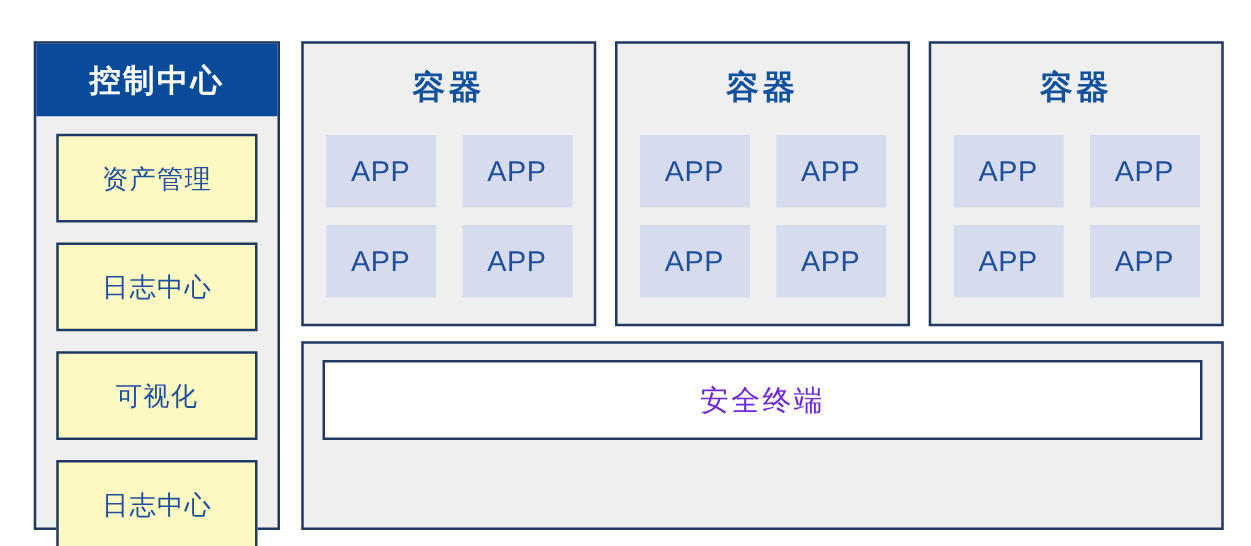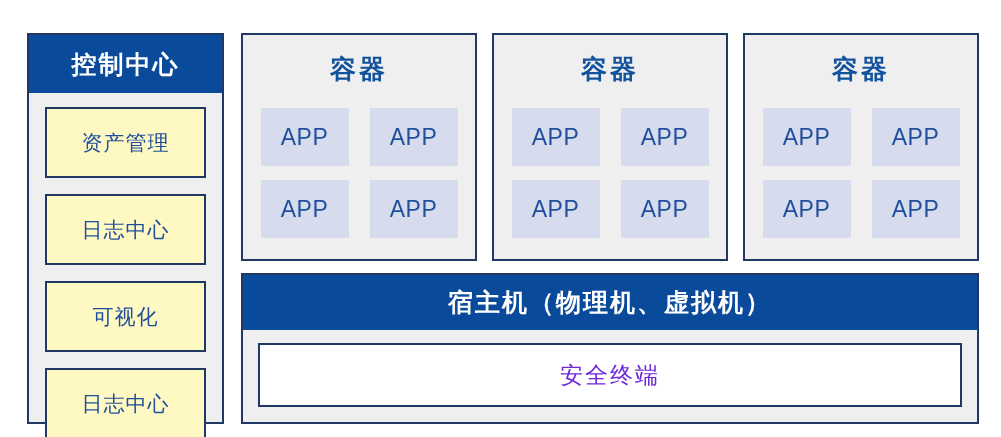--- a/index.html
+++ b/index.html
@@ -188,19 +188,18 @@
     <div class="container-title">容器</div>
     <div class="app-grid">
       <div class="app-box">APP</div>
       <div class="app-box">APP</div>
       <div class="app-box">APP</div>
       <div class="app-box">APP</div>
     </div>
   </div>
 
   <div class="panel" id="host-panel">
-    <div class="host-header">宿主机（物理机、虚拟机）</div>
     <div class="host-body">
       <div class="secure-terminal">安全终端</div>
     </div>
   </div>
 
 </div>
 
 </body></html>

